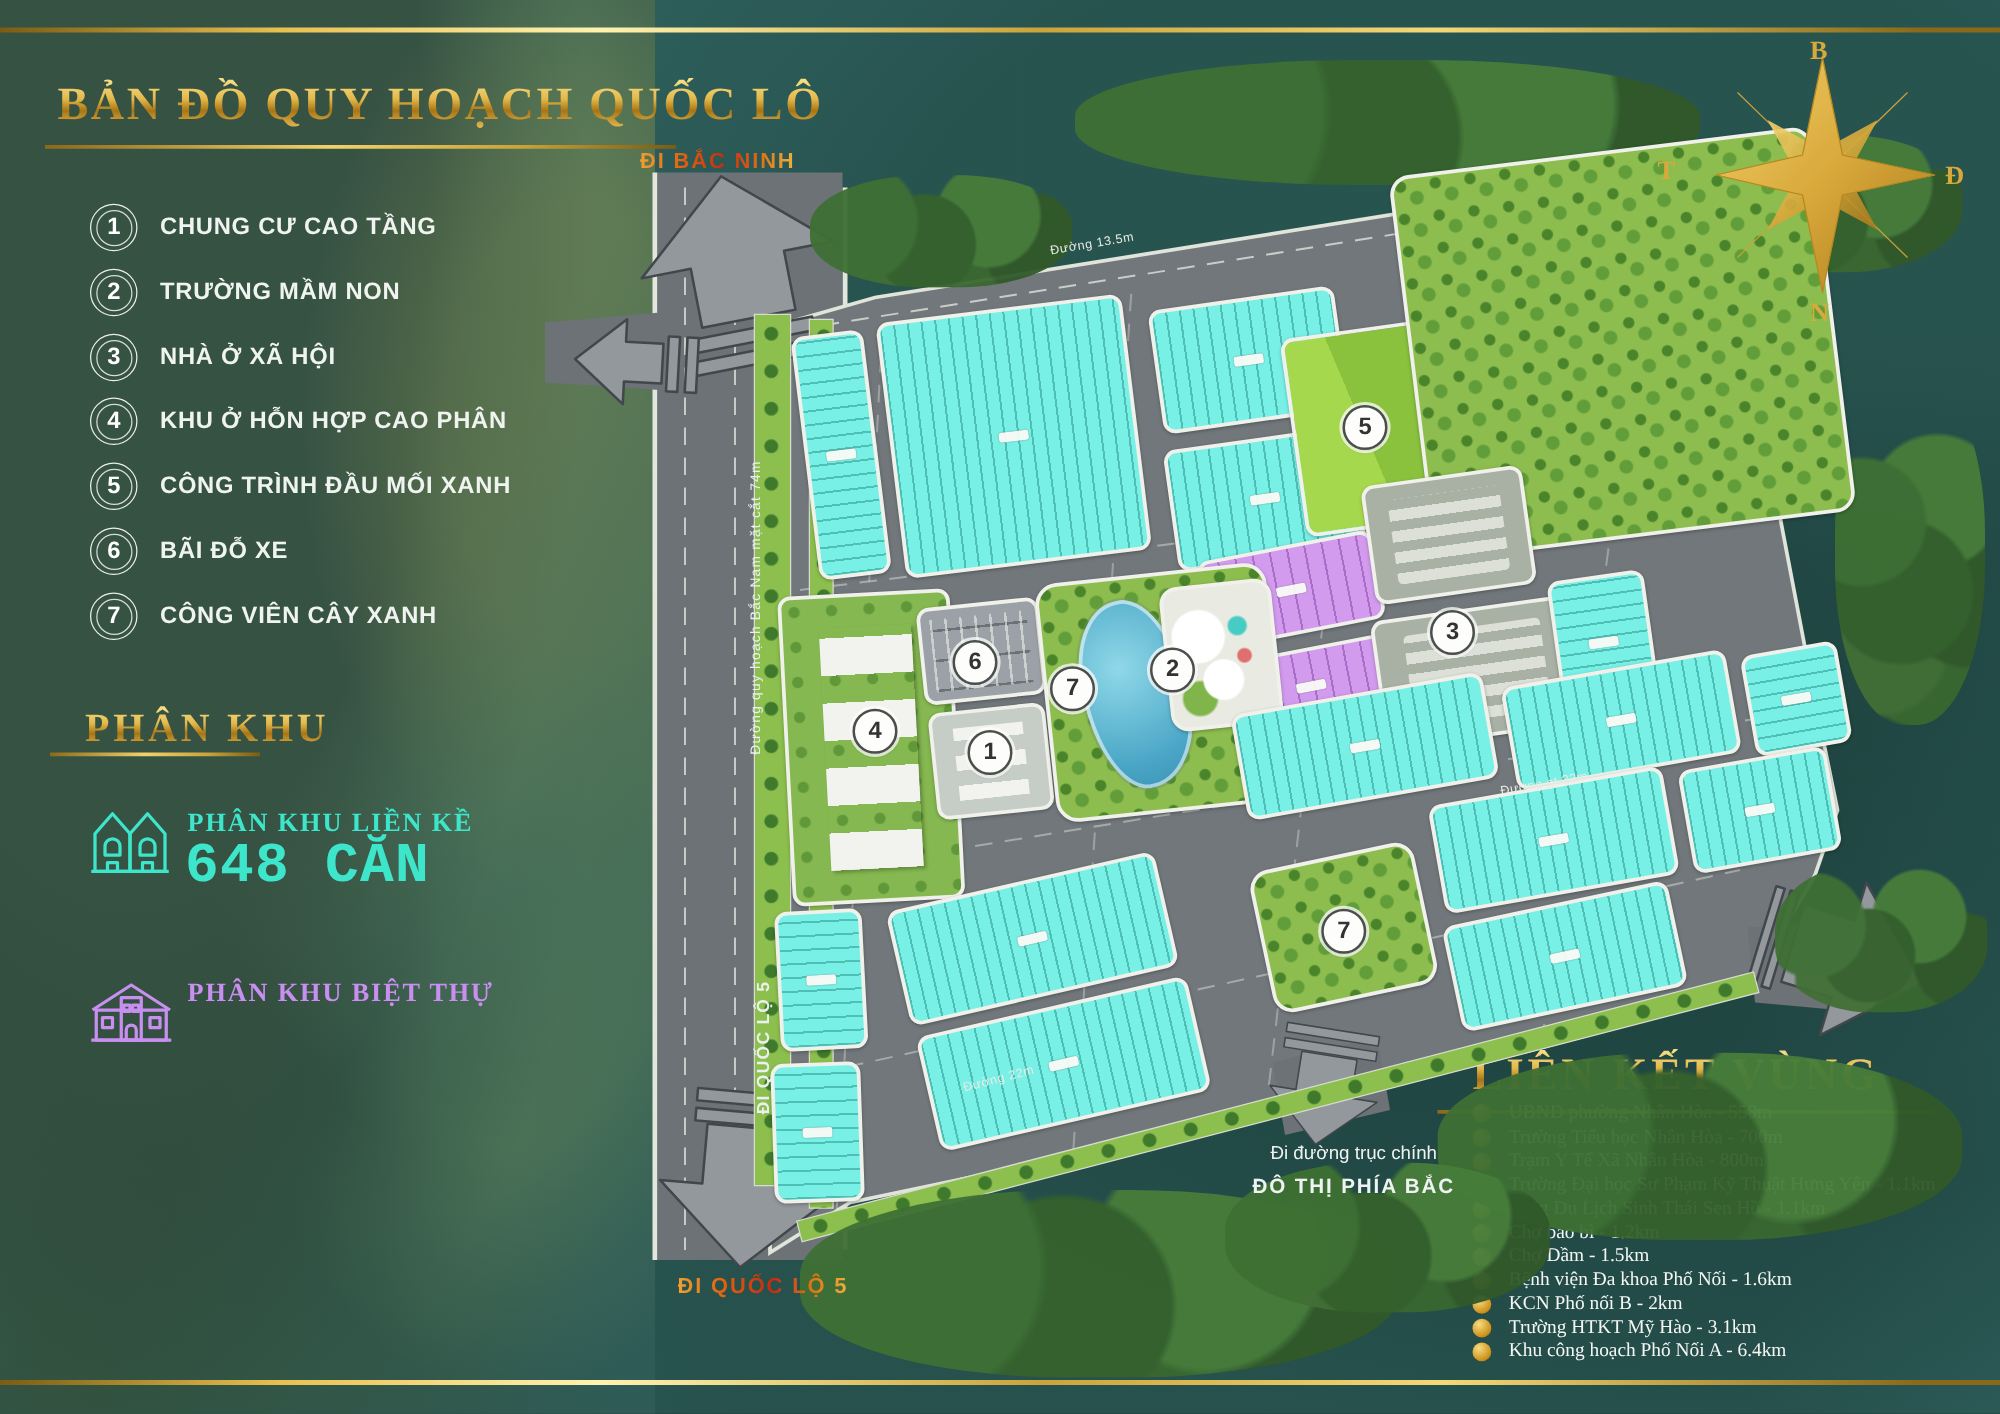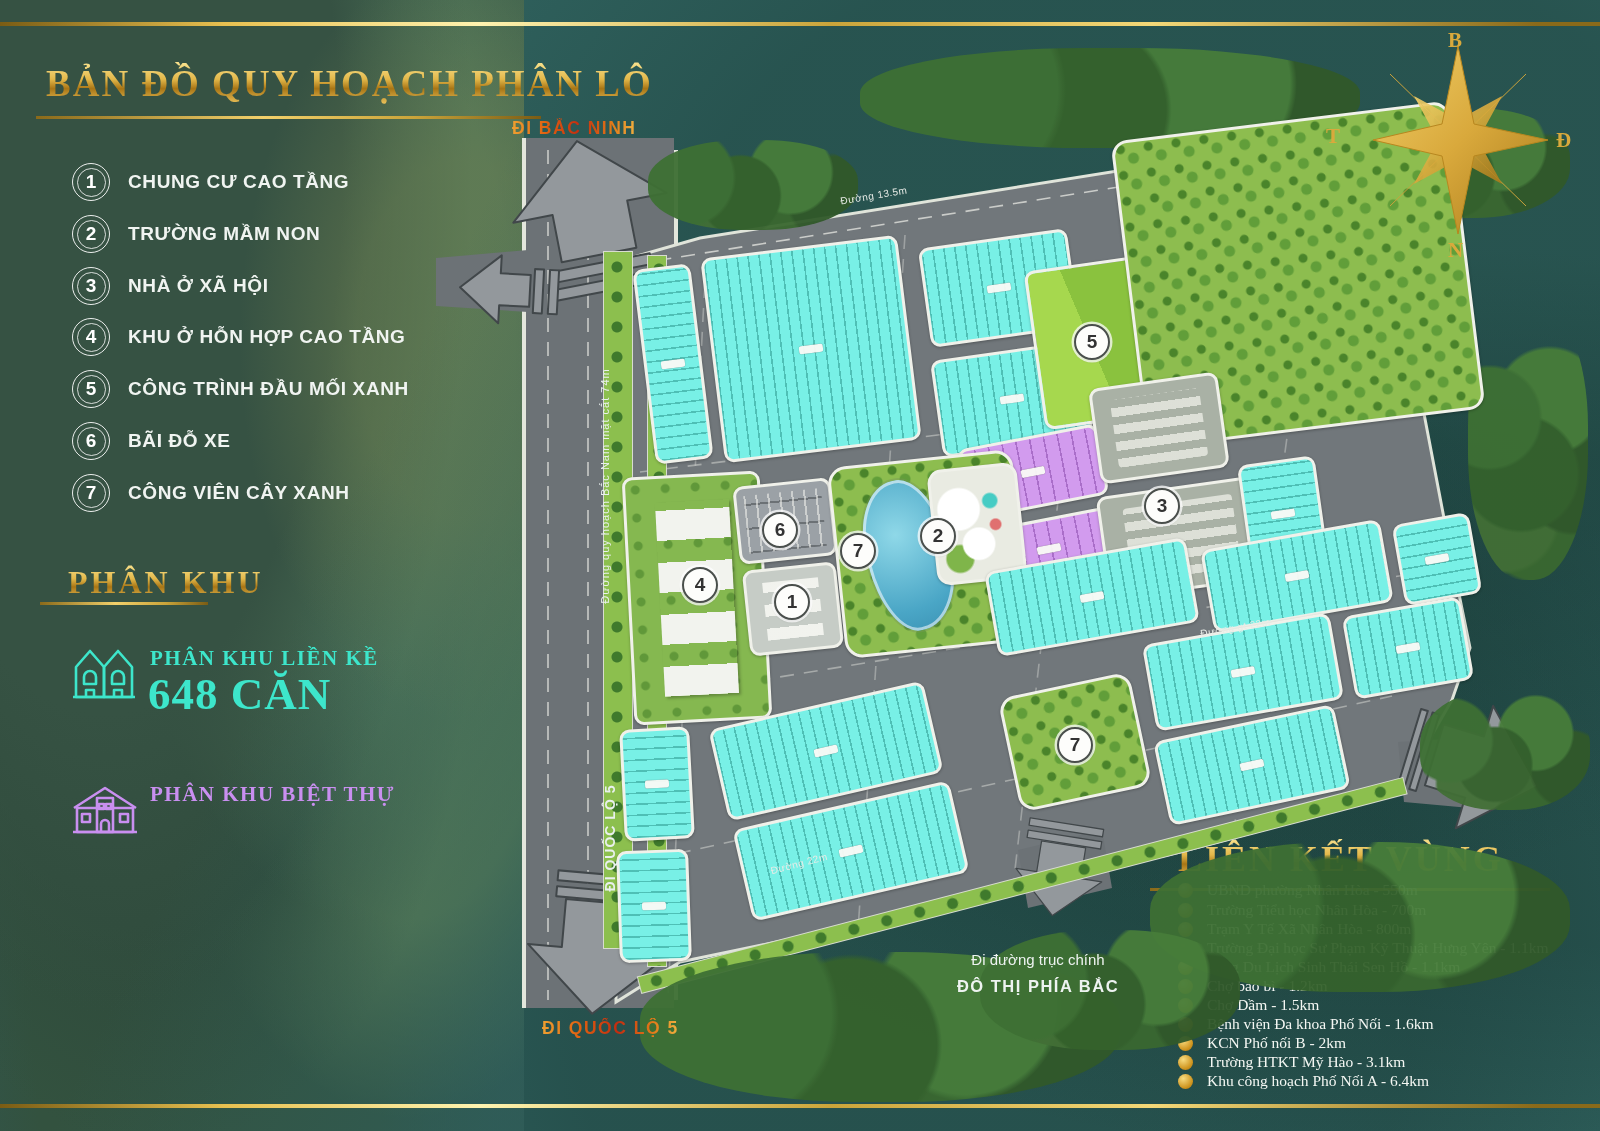--- a/index.html
+++ b/index.html
@@ -35,21 +35,21 @@
   .lgd-circle{width:38px;height:38px;border:1.5px solid rgba(255,255,255,.9);border-radius:50%;
     display:flex;align-items:center;justify-content:center;box-sizing:border-box;}
   .lgd-inner{width:29px;height:29px;border:1.5px solid rgba(255,255,255,.8);border-radius:50%;
     display:flex;align-items:center;justify-content:center;box-sizing:border-box;
     font-weight:bold;font-size:19px;color:#fff;}
   .lgd-label{margin-left:18px;font-weight:bold;font-size:19px;color:#f0f4f1;letter-spacing:.6px;}
   
   .pk-heading{position:absolute;left:68px;top:564px;font-size:32px;letter-spacing:3px;}
   .pk-label{position:absolute;left:150px;font-family:"Liberation Serif",serif;font-weight:bold;
     font-size:21px;letter-spacing:1.5px;}
-  .pk-value{position:absolute;left:148px;font-family:Liberation Serif, serif;font-weight:bold;
+  .pk-value{position:absolute;left:148px;font-family:Liberation Mono, monospace;font-weight:bold;
     font-size:45px;letter-spacing:1px;}
   .teal{color:#3de6cb;} .purple{color:#c98ff0;}
   
   .lkv-heading{position:absolute;left:1178px;top:838px;font-size:36px;letter-spacing:3px;}
   .lkv-row{position:absolute;left:1178px;height:20px;display:flex;align-items:center;}
   .lkv-bullet{width:15px;height:15px;border-radius:50%;
     background:radial-gradient(circle at 35% 30%,#f8dc80,#cf951f 65%,#9c6a10);}
   .lkv-text{margin-left:14px;font-family:"Liberation Serif",serif;font-size:15.5px;color:#f4f7f3;}
   
   .maplayer{position:absolute;left:0;top:0;z-index:1;}
@@ -103,33 +103,33 @@
     radial-gradient(circle at 88% 66%,#31592a 0 22%,transparent 24%),
     radial-gradient(circle at 30% 78%,#426f36 0 22%,transparent 24%),
     radial-gradient(circle at 60% 80%,#3a6830 0 24%,transparent 26%);}
   .marker{position:absolute;z-index:5;width:36px;height:36px;border-radius:50%;background:#fdfdfb;
     border:2px solid #4a4f4c;box-shadow:0 0 0 2.5px rgba(255,255,255,.75),0 1px 3px rgba(0,0,0,.4);
     display:flex;align-items:center;justify-content:center;font-weight:bold;font-size:19px;color:#333;
     box-sizing:border-box;}
   .road-lbl{position:absolute;z-index:4;font-size:10px;color:#e7ebe6;letter-spacing:.5px;white-space:nowrap;}
   .v-lbl{position:absolute;z-index:4;text-align:center;transform:rotate(-90deg);color:#e9f0ee;white-space:nowrap;}
   .dir-red{position:absolute;z-index:6;font-size:17.5px;letter-spacing:1.5px;white-space:nowrap;}
-  .axis-lbl{position:absolute;left:928px;width:220px;text-align:center;z-index:6;color:#eef3f1;margin-top:37px;}
+  .axis-lbl{position:absolute;left:973px;width:220px;text-align:center;z-index:6;color:#eef3f1;}
   .compass-lbl{position:absolute;z-index:6;font-family:"Liberation Serif",serif;font-weight:bold;
     font-size:21px;color:#d9a93c;}
 </style>
 </head>
 <body>
 
 <div class="stage">
   <div class="aerial"></div>
   <div class="goldline" style="top:22px"></div>
   <div class="goldline" style="top:1104px"></div>
 
-  <div class="page-title gold-text">BẢN ĐỒ QUY HOẠCH PHÂN LÔ</div>
+  <div class="page-title gold-text">BẢN ĐỒ QUY HOẠCH QUỐC LÔ</div>
   <div class="underline-gold" style="left:36px;top:116px;width:505px"></div>
 
   <div class="lgd-row" style="top:163px">
     <div class="lgd-circle">
         <div class="lgd-inner">1</div>
       </div>
     <div class="lgd-label">CHUNG CƯ CAO TẦNG</div>
   </div>
   <div class="lgd-row" style="top:215px">
     <div class="lgd-circle">
@@ -140,21 +140,21 @@
   <div class="lgd-row" style="top:267px">
     <div class="lgd-circle">
         <div class="lgd-inner">3</div>
       </div>
     <div class="lgd-label">NHÀ Ở XÃ HỘI</div>
   </div>
   <div class="lgd-row" style="top:318px">
     <div class="lgd-circle">
         <div class="lgd-inner">4</div>
       </div>
-    <div class="lgd-label">KHU Ở HỖN HỢP CAO TẦNG</div>
+    <div class="lgd-label">KHU Ở HỖN HỢP CAO PHÂN</div>
   </div>
   <div class="lgd-row" style="top:370px">
     <div class="lgd-circle">
         <div class="lgd-inner">5</div>
       </div>
     <div class="lgd-label">CÔNG TRÌNH ĐẦU MỐI XANH</div>
   </div>
   <div class="lgd-row" style="top:422px">
     <div class="lgd-circle">
         <div class="lgd-inner">6</div>

